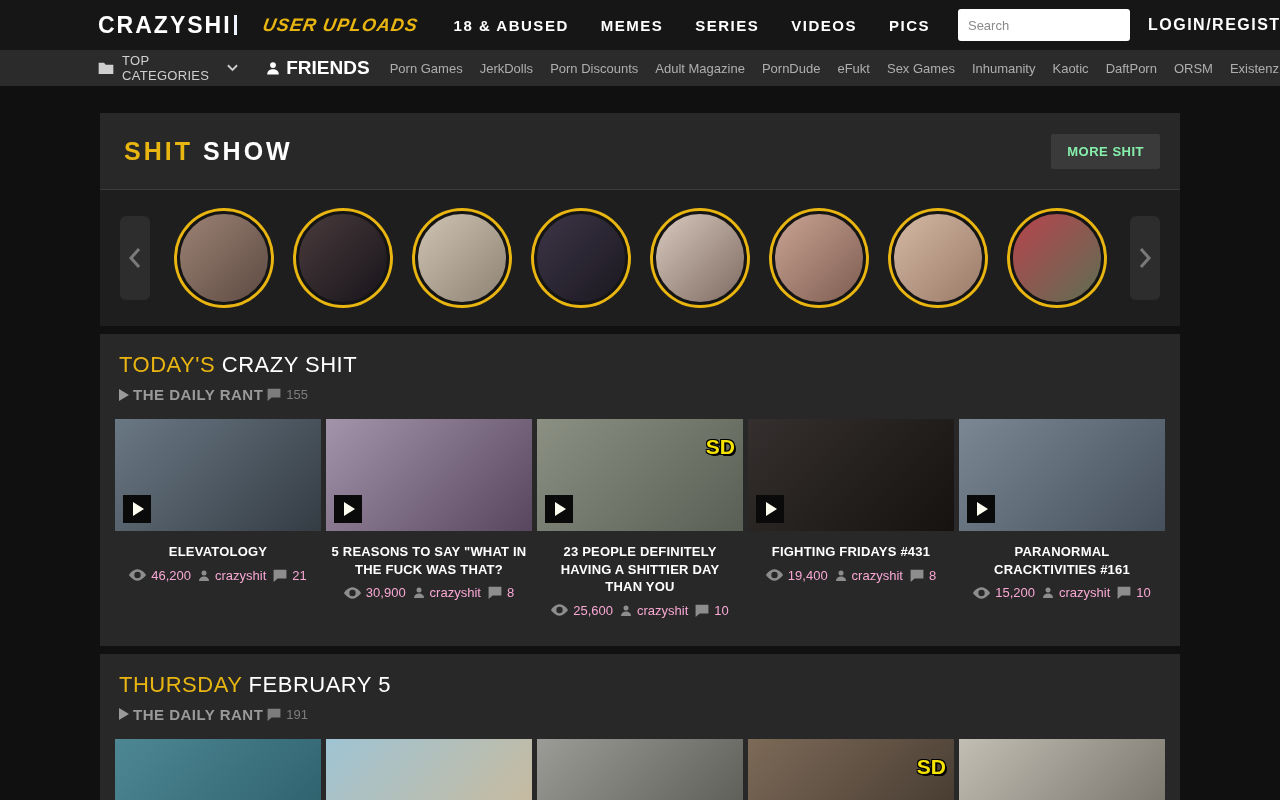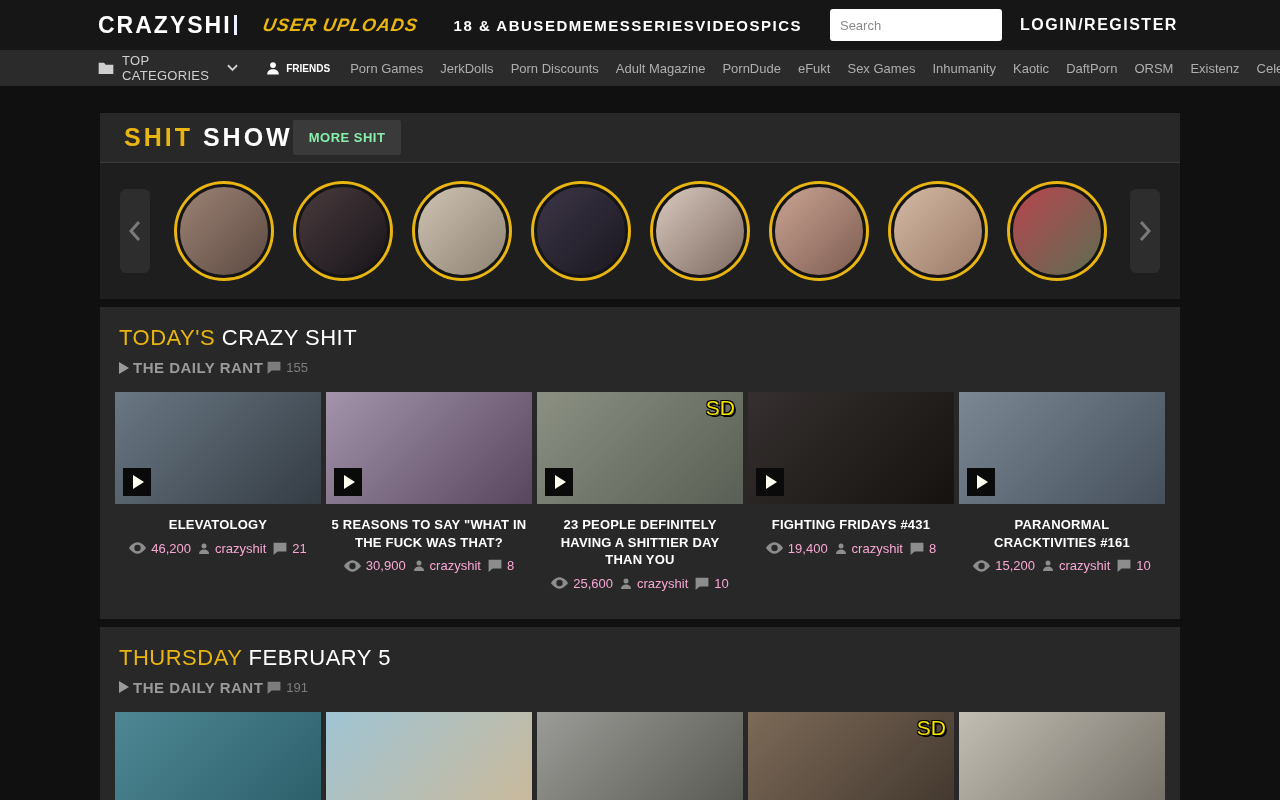--- a/index.html
+++ b/index.html
@@ -5,44 +5,44 @@
   * { margin:0; padding:0; box-sizing:border-box; }
   html,body { width:1280px; height:800px; overflow:hidden; background:#101010;
     font-family:"Liberation Sans", sans-serif; }
 
   
   .topbar { height:50px; background:#161616; display:flex; align-items:center; padding:0 98px 0 98px; }
   .logo { color:#fff; font-size:23px; font-weight:800; letter-spacing:2px; white-space:nowrap; }
   .logo-bar { display:inline-block; width:3px; height:20px; background:#eef4ff; margin-left:2px; vertical-align:-2px; }
   .tagline { color:#e9b511; font-size:18px; font-weight:800; font-style:italic; transform:skewX(-10deg);
     letter-spacing:1px; margin-left:26px; white-space:nowrap; }
-  .topmenu { display:flex; margin-left:36px; }
+  .topmenu { display:flex; gap:32px; margin-left:36px; }
   .topmenu .nav-item { color:#fff; font-size:15px; font-weight:800; letter-spacing:1.5px; cursor:pointer; white-space:nowrap; }
   .searchbox { margin-left:28px; width:172px; height:32px; background:#fff; border-radius:3px;
     display:flex; align-items:center; padding:0 8px 0 10px; }
   .searchbox input { border:none; outline:none; flex:1; font-size:13px; color:#333;
     font-family:"Liberation Sans", sans-serif; background:transparent; }
   .searchbox input::placeholder { color:#8a8a8a; }
   .login { color:#fff; font-size:16px; font-weight:800; letter-spacing:1.5px; margin-left:18px; cursor:pointer; white-space:nowrap; }
 
   
   .subbar { height:36px; background:#2b2b2b; display:flex; align-items:center; padding:8px 98px; gap:14px; }
   .subbar svg { flex:none; }
   .topcat { display:flex; align-items:center; gap:8px; cursor:pointer; }
   .topcat-label { color:#cfcfcf; font-size:13px; letter-spacing:0.3px; }
   .friends { display:flex; align-items:center; gap:6px; margin-left:14px; cursor:pointer; }
-  .friends-label { color:#ffffff; font-size:10px; font-weight:700; }
+  .friends-label { color:#ffffff; font-size:19px; font-weight:700; }
   .sublinks { display:flex; gap:17px; margin-left:6px; }
   .sublink { color:#aeaeae; font-size:13px; cursor:pointer; white-space:nowrap; }
 
   
   .panel { width:1080px; margin:0 auto; background:#282828; }
   .panel-1 { margin-top:27px; }
 
-  .showhead { height:50px; display:flex; align-items:center; justify-content:flex-start;
+  .showhead { height:77px; display:flex; align-items:center; justify-content:space-between;
     padding:0 20px 0 24px; border-bottom:1px solid #3a3a3a; }
   .blocktitle { font-size:25px; font-weight:800; letter-spacing:3px; }
   .blocktitle .accent { color:#e9b511; }
   .blocktitle .rest { color:#fff; }
   .more-btn { background:#3a3a3a; color:#86efac; border:none; font-family:"Liberation Sans", sans-serif;
     font-size:13px; font-weight:700; letter-spacing:0.5px; padding:10px 16px; border-radius:2px; cursor:pointer; }
 
   .carousel { background:#1e1e1e; height:136px; display:flex; align-items:center; padding:0 20px; }
   .car-arrow { width:30px; height:84px; background:#2d2d2d; border-radius:6px; display:flex;
     align-items:center; justify-content:center; cursor:pointer; flex:none; }
@@ -61,21 +61,21 @@
   .rant-label { color:#9a9a9a; font-size:15px; font-weight:800; letter-spacing:0.5px; }
   .rant-count { display:flex; align-items:center; gap:5px; color:#7d7d7d; font-size:13px; }
 
   .cards-row { display:flex; gap:5px; }
   .card { width:206px; flex:none; cursor:pointer; }
   .thumb { position:relative; width:206px; height:112px; background:#444; }
   .play-btn { position:absolute; left:8px; bottom:8px; width:28px; height:28px; background:#0a0a0a;
     display:flex; align-items:center; justify-content:center; }
   .play-tri { width:0; height:0; border-left:11px solid #fdfdf0; border-top:7px solid transparent;
     border-bottom:7px solid transparent; margin-left:3px; }
-  .sd-badge { position:absolute; right:8px; top:4px; color:#f6e400; font-size:21px; font-weight:400;
+  .sd-badge { position:absolute; right:8px; top:16px; color:#f6e400; font-size:21px; font-weight:700;
     letter-spacing:0; text-shadow:2px 2px 0 #000, -1px -1px 0 #000, 1px -1px 0 #000, -1px 1px 0 #000; }
   .card-title { margin-top:12px; color:#fff; font-size:13px; font-weight:800; text-transform:uppercase;
     text-align:center; line-height:1.35; letter-spacing:0.2px; padding:0 4px; }
   .card-meta { margin-top:7px; display:flex; justify-content:center; align-items:center; gap:7px;
     color:#f9a8d4; font-size:13px; }
   .meta-item { display:flex; align-items:center; gap:5px; }
   .icon-g { fill:#8d8d8d; }
 </style>
 </head>
 <body>

